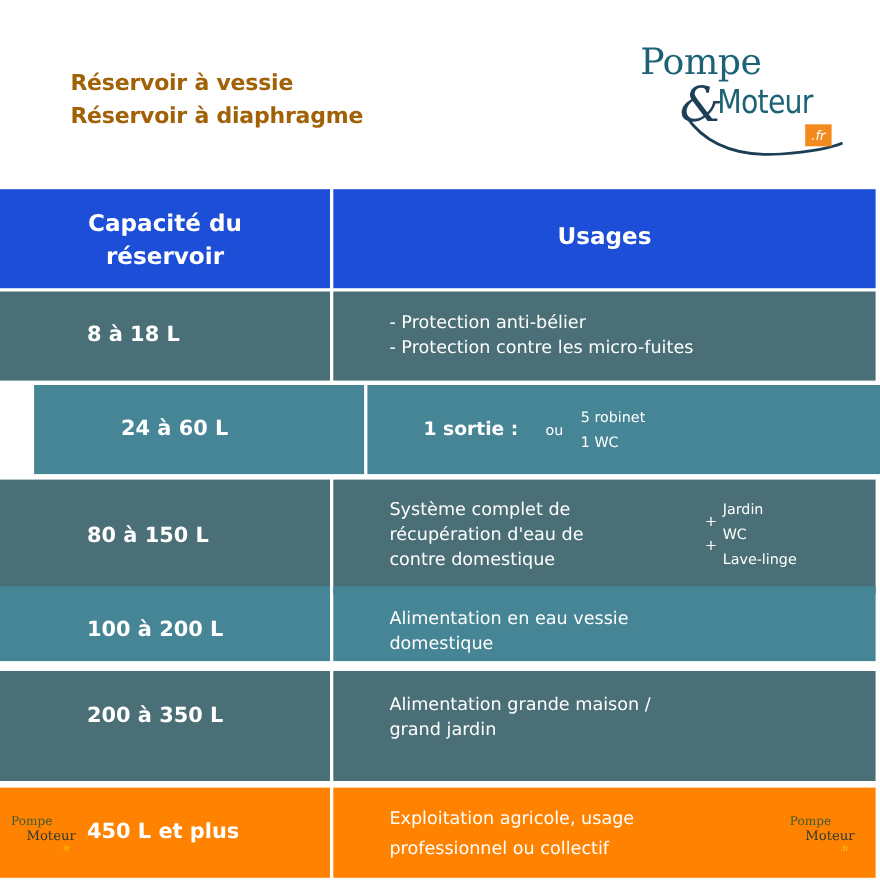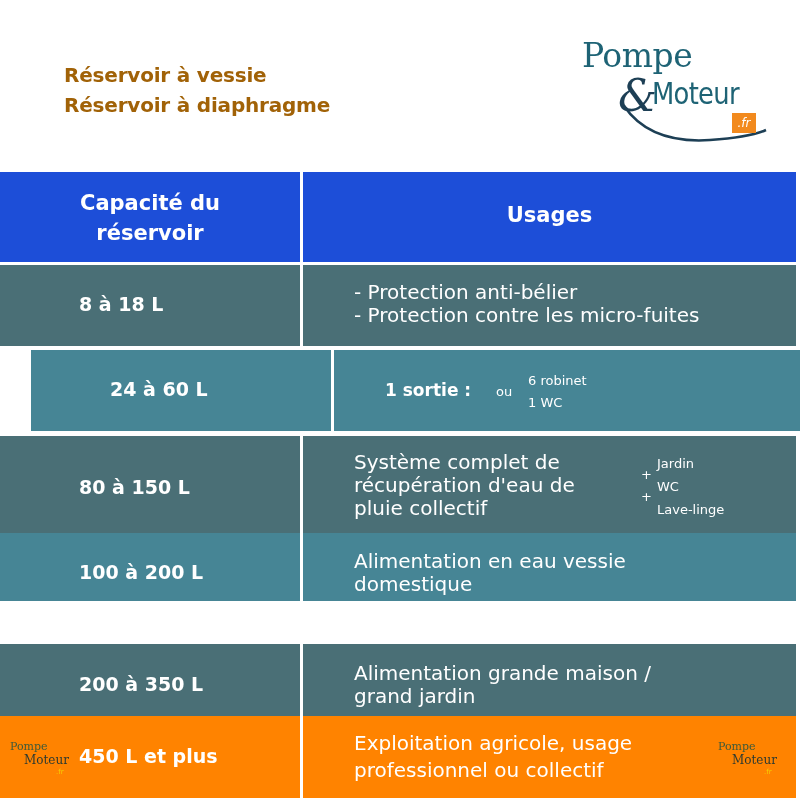--- a/index.html
+++ b/index.html
@@ -21,21 +21,21 @@
   .cell { position: relative; height: 100%; }
   .cell.cap { width: 300px; }
   .cell.use { position: absolute; left: 303px; width: 493px; }
   .row.header .cell { background: #1d4ed8; }
   .row.dark .cell { background: #4a6f76; }
   .row.light .cell { background: #468595; }
   .row.orange .cell { background: #ff8300; }
 
   .hdr-text { position: absolute; width: 100%; text-align: center; font-size: 21px; font-weight: 600; line-height: 30px; }
   .cap-text { position: absolute; left: 79px; font-size: 19px; font-weight: 700; white-space: nowrap; }
-  .use-text { position: absolute; left: 51px; font-size: 20px; line-height: 23px; white-space: nowrap; font-weight: 500; }
+  .use-text { position: absolute; left: 51px; font-size: 16px; line-height: 23px; white-space: nowrap; font-weight: 500; }
   .small { font-size: 13px; line-height: 22px; }
 
   .mini-logo { position: absolute; width: 70px; height: 46px; }
   .mini-logo .p { position: absolute; left: 0; top: 0; font-family: "DejaVu Serif", serif; font-size: 11px; color: #3c5a3a; }
   .mini-logo .m { position: absolute; left: 14px; top: 13px; font-family: "DejaVu Serif", serif; font-size: 12px; color: #2d3a30; }
   .mini-logo .f { position: absolute; left: 46px; top: 28px; font-size: 7px; color: #f6d000; }
 </style>
 </head>
 <body>
 
@@ -76,52 +76,52 @@
     </div>
   </div>
 
   <div class="row light" style="top:178px;height:81px;margin-left:31px;">
     <div class="cell cap">
       <div class="cap-text" style="top:28px;">24 à 60 L</div>
     </div>
     <div class="cell use">
       <div class="use-text" style="top:29px;font-size:17px;font-weight:600;">1 sortie :</div>
       <div class="use-text small" style="left:162px;top:31px;">ou</div>
-      <div class="use-text small" style="left:194px;top:20px;">6 robinet</div>
+      <div class="use-text small" style="left:194px;top:20px;">5 robinet</div>
       <div class="use-text small" style="left:194px;top:42px;">1 WC</div>
     </div>
   </div>
 
   <div class="row dark" style="top:264px;height:104px;">
     <div class="cell cap">
       <div class="cap-text" style="top:40px;">80 à 150 L</div>
     </div>
     <div class="cell use">
       <div class="use-text" style="top:15px;">Système complet de</div>
       <div class="use-text" style="top:38px;">récupération d'eau de</div>
-      <div class="use-text" style="top:61px;">pluie collectif</div>
+      <div class="use-text" style="top:61px;">contre domestique</div>
       <div class="use-text small" style="left:354px;top:17px;">Jardin</div>
       <div class="use-text small" style="left:338px;top:28px;">+</div>
       <div class="use-text small" style="left:354px;top:40px;">WC</div>
       <div class="use-text small" style="left:338px;top:50px;">+</div>
       <div class="use-text small" style="left:354px;top:63px;">Lave-linge</div>
     </div>
   </div>
 
   <div class="row light" style="top:361px;height:68px;">
     <div class="cell cap">
       <div class="cap-text" style="top:28px;">100 à 200 L</div>
     </div>
     <div class="cell use">
       <div class="use-text" style="top:17px;">Alimentation en eau vessie</div>
       <div class="use-text" style="top:40px;">domestique</div>
     </div>
   </div>
 
-  <div class="row dark" style="top:472px;height:100px;">
+  <div class="row dark" style="top:438px;height:100px;">
     <div class="cell cap">
       <div class="cap-text" style="top:29px;">200 à 350 L</div>
     </div>
     <div class="cell use">
       <div class="use-text" style="top:18px;">Alimentation grande maison /</div>
       <div class="use-text" style="top:41px;">grand jardin</div>
     </div>
   </div>
 
   <div class="row orange" style="top:544px;height:82px;">

